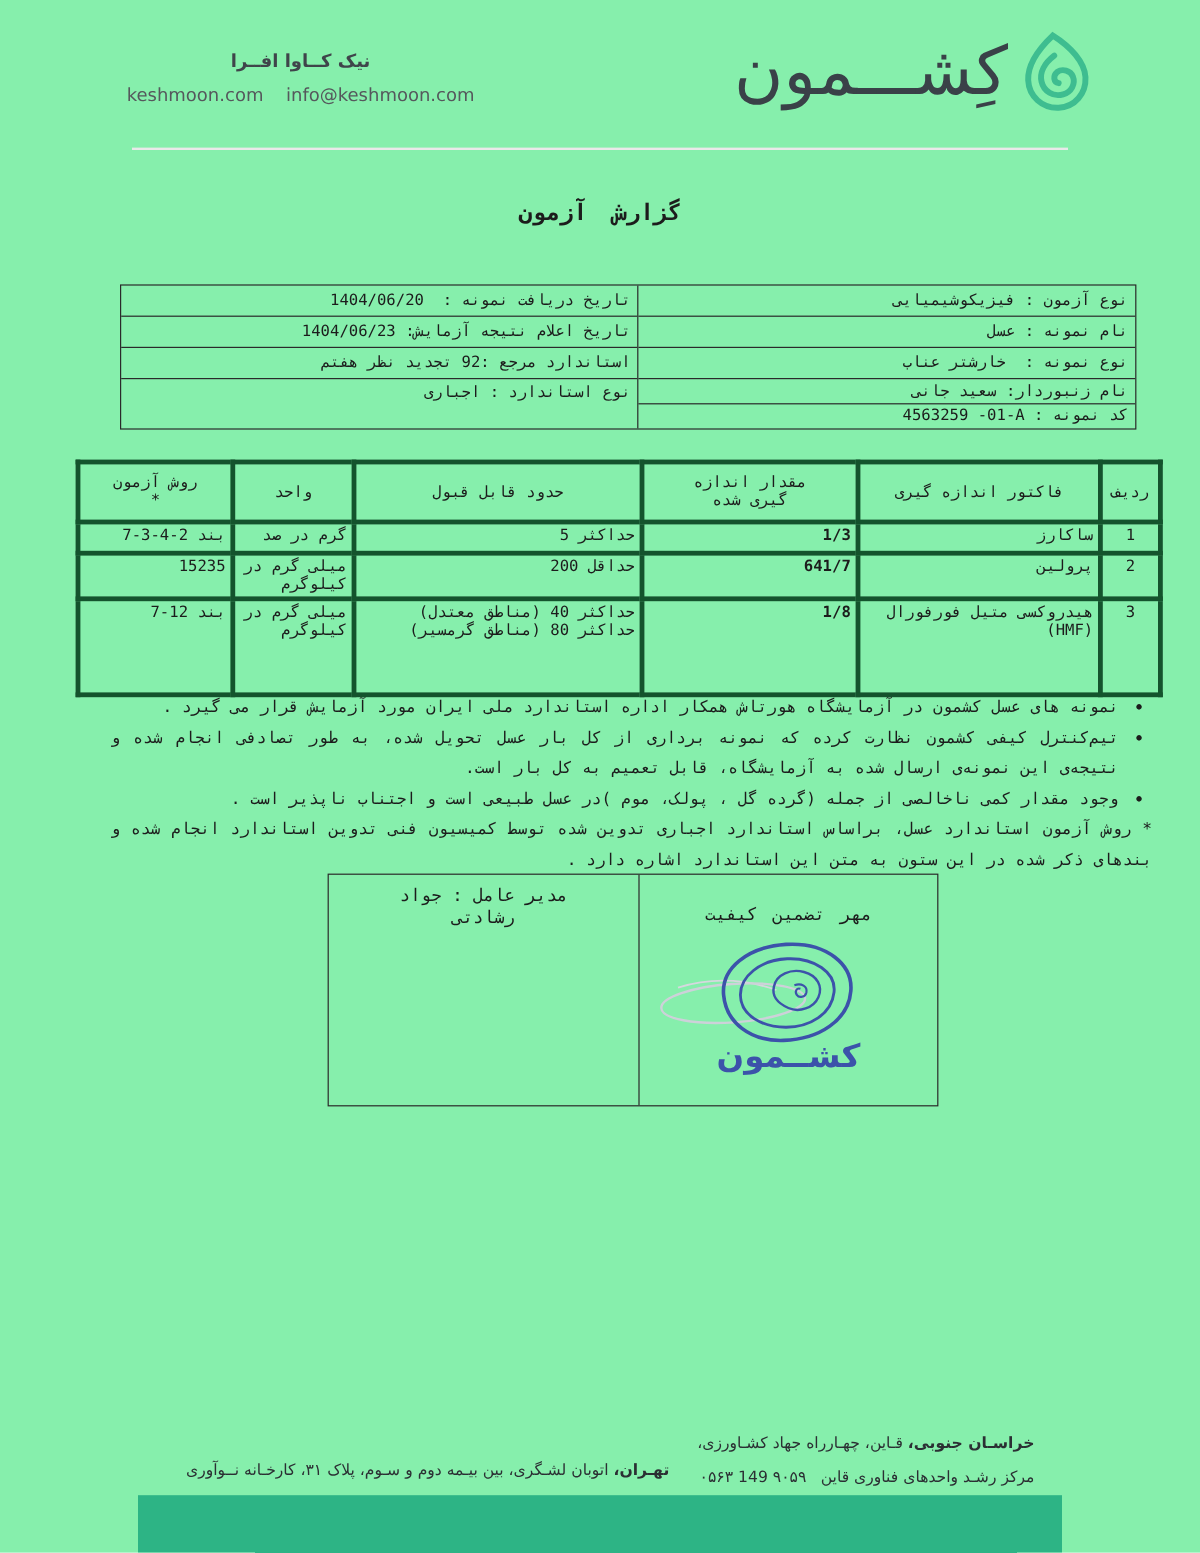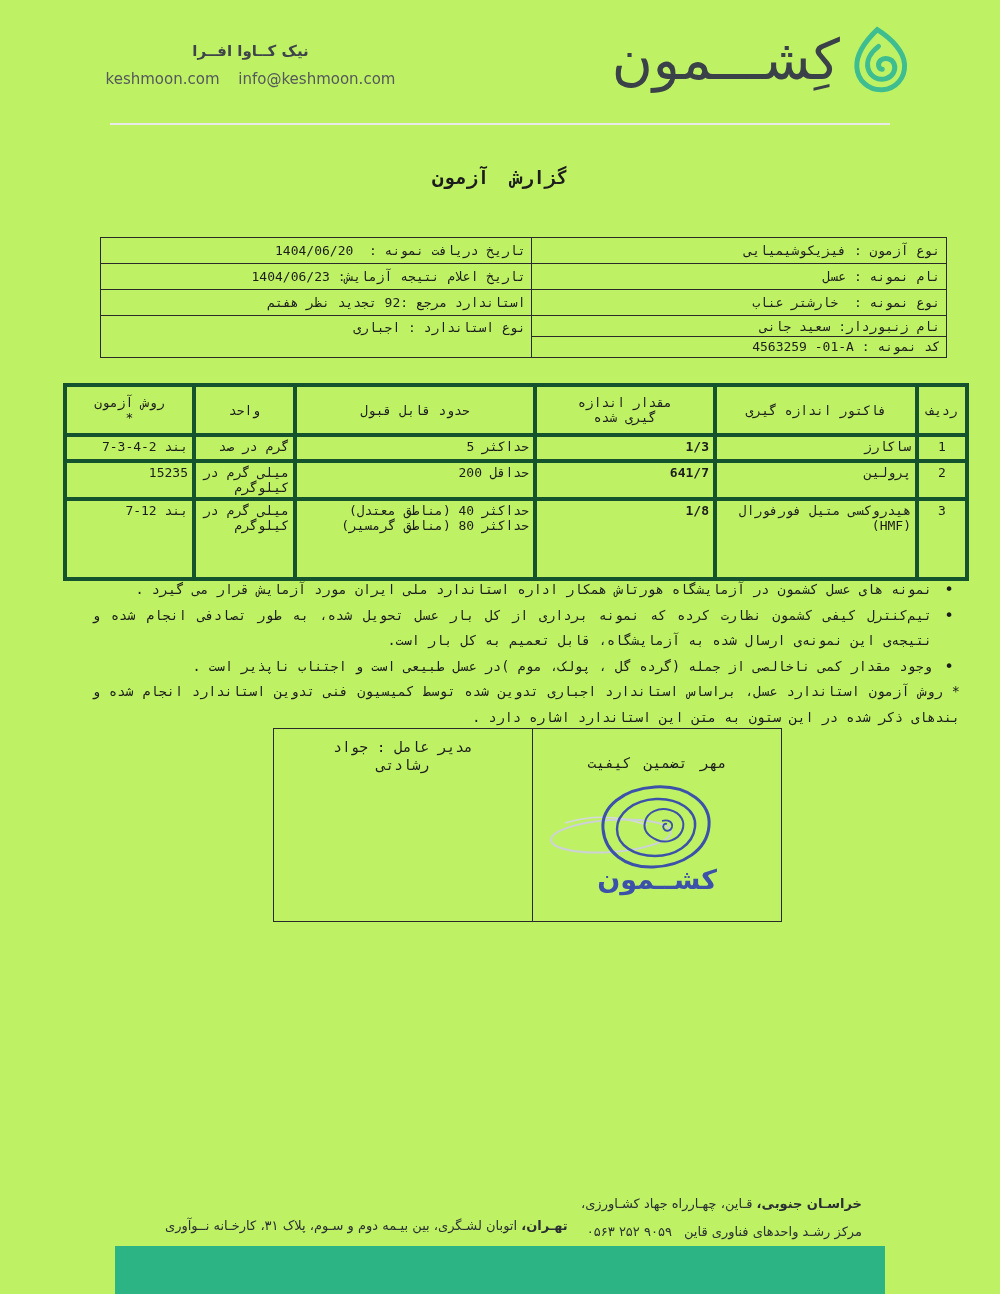--- a/index.html
+++ b/index.html
@@ -1,18 +1,18 @@
 <!DOCTYPE html>
 <html lang="fa"><head>
 <meta charset="utf-8">
 <style>
   html,body { margin:0; padding:0; background:#ffffff; }
   .page {
     position:relative; width:1000px; height:1294px; margin:0 auto;
-    background:#bef264; overflow:hidden;
+    background:#86efac; overflow:hidden;
     font-family:"DejaVu Sans Mono","DejaVu Sans",sans-serif;
     color:#1c1c1c;
   }
 
   
   .brand-left { position:absolute; left:103px; top:42px; width:295px; text-align:center; }
   .brand-name { direction:rtl; font-family:"DejaVu Sans",sans-serif; font-weight:bold; font-size:15px; color:#3f444a; letter-spacing:.5px; }
   .brand-contact { margin-top:10px; font-family:"DejaVu Sans",sans-serif; font-size:15px; color:#55585c; white-space:nowrap; }
   .brand-contact span + span { margin-left:14px; }
 
@@ -62,21 +62,21 @@
   .sig-right { width:248px; border-left:1px solid #2a2a2a; text-align:center; }
   .sig-left { flex:1; text-align:center; }
   .sig-title { direction:rtl; margin-top:26px; font-weight:500; word-spacing:4px; }
   .sig-line { direction:rtl; margin-top:2px; }
   .sig-line.first { margin-top:10px; }
   .stamp-svg { margin-top:2px; }
 
   
   .footer-right { position:absolute; right:138px; top:1190px; text-align:right; direction:rtl;
     font-family:"DejaVu Sans",sans-serif; font-size:13px; color:#2b2f33; line-height:28px; }
-  .footer-left { position:absolute; left:165px; top:1218px; direction:rtl;
+  .footer-left { position:absolute; left:155px; top:1218px; direction:rtl;
     font-family:"DejaVu Sans",sans-serif; font-size:13px; color:#2b2f33; }
   .fbold { font-weight:bold; }
   .phone { margin-right:12px; }
   .green-bar { position:absolute; left:115px; top:1246px; width:770px; height:48px; background:#2db485; }
 </style>
 </head>
 <body>
 
 <div class="page">
 
@@ -228,20 +228,20 @@
       </svg>
     </div>
     <div class="sig-left">
       <div class="sig-line first">مدیر عامل : جواد</div>
       <div class="sig-line">رشادتی</div>
     </div>
   </div>
 
   <div class="footer-right">
     <div><span class="fbold">خراسـان جنوبی،</span><span> قـاین، چهـارراه جهاد کشـاورزی،</span></div>
-    <div><span>مرکز رشـد واحدهای فناوری قاین</span><span class="phone" dir="ltr">۰۵۶۳ ۲۵۲ ۹۰۵۹</span></div>
+    <div><span>مرکز رشـد واحدهای فناوری قاین</span><span class="phone" dir="ltr">۰۵۶۳ 149 ۹۰۵۹</span></div>
   </div>
   <div class="footer-left">
     <span class="fbold">تهـران،</span><span> اتوبان لشـگری، بین بیـمه دوم و سـوم، پلاک ۳۱، کارخـانه نــوآوری</span>
   </div>
   <div class="green-bar"></div>
 
 </div>
 
 </body></html>

